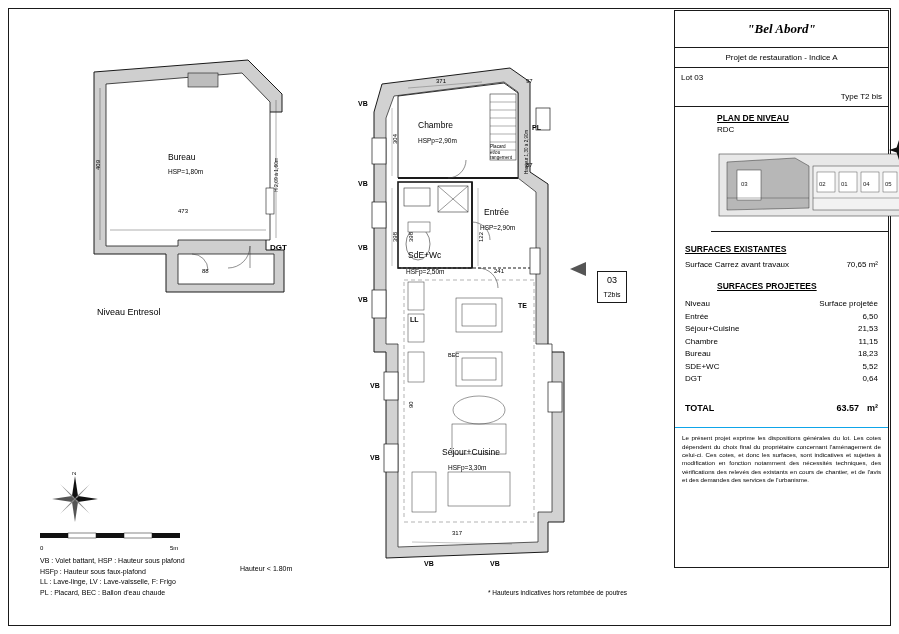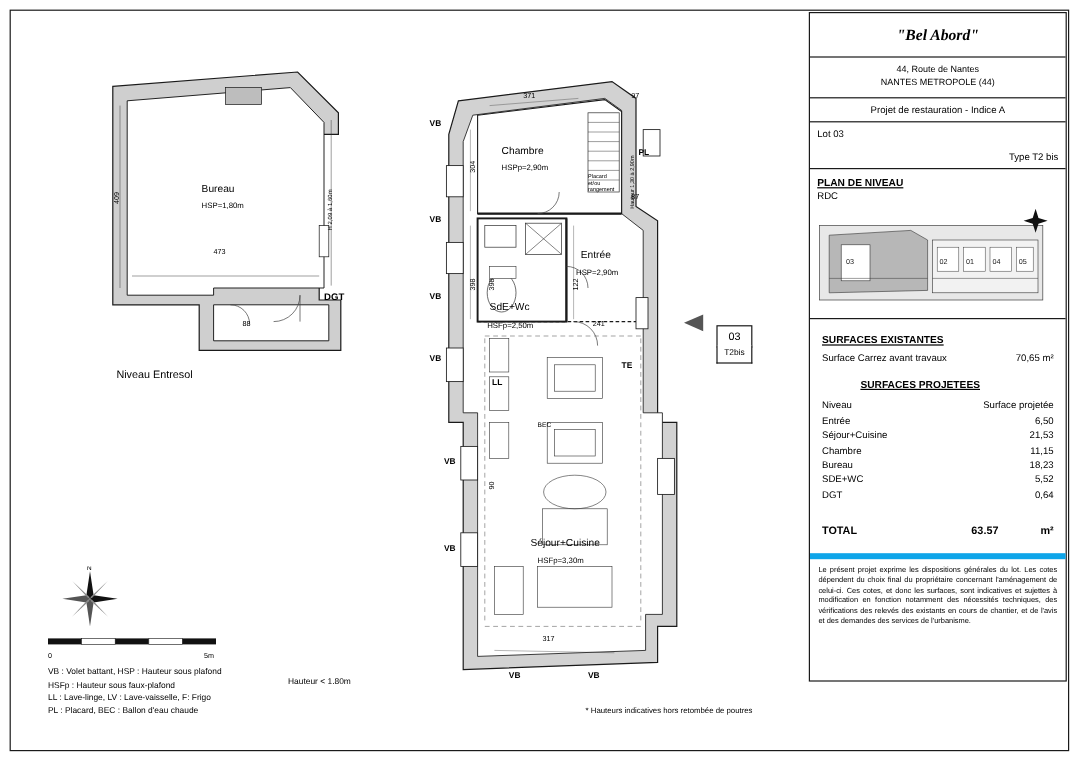--- a/index.html
+++ b/index.html
@@ -10,21 +10,21 @@
   
   .titleblock{position:absolute;right:10px;top:10px;width:215px;height:558px;border:1px solid #1a1a1a;box-sizing:border-box;background:#fff;}
   .tb-row{border-bottom:1px solid #1a1a1a;box-sizing:border-box;padding:4px 6px;}
   .tb-title{font-family:"Liberation Serif",serif;font-style:italic;font-weight:bold;font-size:13px;text-align:center;padding:10px 0 10px 0;}
   .tb-addr{text-align:center;font-size:7.5px;line-height:1.45;padding:5px 0 6px 0;}
   .tb-proj{text-align:center;font-size:8px;padding:5px 0 5px 0;}
   .tb-lot{display:flex;font-size:8px;padding:0;flex-direction:column;}
   .tb-lot > div{padding:5px 6px;}
   .tb-lot .lot{flex:1;}
   .tb-lot .type{flex:1;text-align:right;}
-  .tb-plan{padding:6px 6px 3px 6px;}
+  .tb-plan{padding:6px 6px 3px 6px;margin-left:36px;}
   .tb-plan h4{margin:0;font-size:8.5px;text-decoration:underline;font-weight:bold;}
   .tb-plan .rdc{font-size:8px;margin-top:2px;}
   .keyplan{position:relative;height:92px;margin:2px 0 0 0;}
   .tb-center{text-align:center;font-size:8px;padding:5px 0;}
   .surf-h{font-size:8.5px;font-weight:bold;text-decoration:underline;margin:6px 0 0 0;}
   .surf-line{display:flex;font-size:8px;margin-top:6px;}
   .surf-line .n{margin-left:auto;}
   .surf-table{padding:6px 10px 10px 10px;}
   .surf-head{display:flex;font-size:8px;margin-top:8px;}
   .surf-head .h2{margin-left:auto;}
@@ -212,24 +212,20 @@
   </div>
   <div style="position:absolute;left:597px;top:288px;width:28px;height:14px;border:1px solid #1a1a1a;border-top:none;background:#fff;font-size:7px;text-align:center;line-height:14px;">
     <span>T2bis</span>
   </div>
   <svg style="position:absolute;left:570px;top:258px;" width="30" height="22">
     <polygon points="0,11 16,4 16,18" fill="#555"></polygon>
   </svg>
 
   <div class="titleblock">
     <div class="tb-row tb-title">"Bel Abord"</div>
-    <div class="tb-row tb-addr">
-      <div>44, Route de Nantes</div>
-      <div>NANTES METROPOLE (44)</div>
-    </div>
     <div class="tb-row tb-proj">Projet de restauration - Indice  A</div>
     <div class="tb-row tb-lot">
       <div class="lot">Lot   03</div>
       <div class="type">Type T2 bis</div>
     </div>
     <div class="tb-row tb-plan">
       <h4>PLAN DE NIVEAU</h4>
       <div class="rdc">RDC</div>
       <div class="keyplan">
         <svg width="200" height="92" viewBox="0 0 200 92">
@@ -253,21 +249,21 @@
             <text x="168" y="50">05</text>
           </g>
 
           <g transform="translate(182,14)">
             <polygon points="0,-10 2.4,-2.4 10,0 2.4,2.4 0,10 -2.4,2.4 -10,0 -2.4,-2.4" fill="#111"></polygon>
           </g>
         </svg>
       </div>
     </div>
 
-    <div class="tb-row surf-table" style="border-bottom:5px solid #0ea5e9;">
+    <div class="tb-row surf-table" style="border-bottom:1px solid #0ea5e9;">
       <div class="surf-h">SURFACES EXISTANTES</div>
       <div class="surf-line">
         <span>Surface Carrez avant travaux</span>
         <span class="n">70,65 m²</span>
       </div>
       <div class="surf-h" style="margin-top:12px;margin-left:32px;">SURFACES PROJETEES</div>
       <div class="surf-head">
         <span>Niveau</span>
         <span class="h2">Surface projetée</span>
       </div>
@@ -290,21 +286,21 @@
         </div>
         <div class="r">
           <span>SDE+WC</span>
           <span class="v">5,52</span>
         </div>
         <div class="r">
           <span>DGT</span>
           <span class="v">0,64</span>
         </div>
       </div>
-      <div class="total" style="padding:18px 0 4px 0;gap:27px;">
+      <div class="total" style="padding:18px 0 4px 0;">
         <span>TOTAL</span>
         <span class="v">63.57</span>
         <span style="margin-left:8px;">m²</span>
       </div>
     </div>
 
     <div class="legal">Le présent projet exprime les dispositions générales du lot. Les cotes dépendent du choix final du propriétaire concernant l'aménagement de celui-ci. Ces cotes, et donc les surfaces, sont indicatives et sujettes à modification en fonction notamment des nécessités techniques, des vérifications des relevés des existants en cours de chantier, et de l'avis et des demandes des services de l'urbanisme.</div>
   </div>
 
   <div class="rose">

